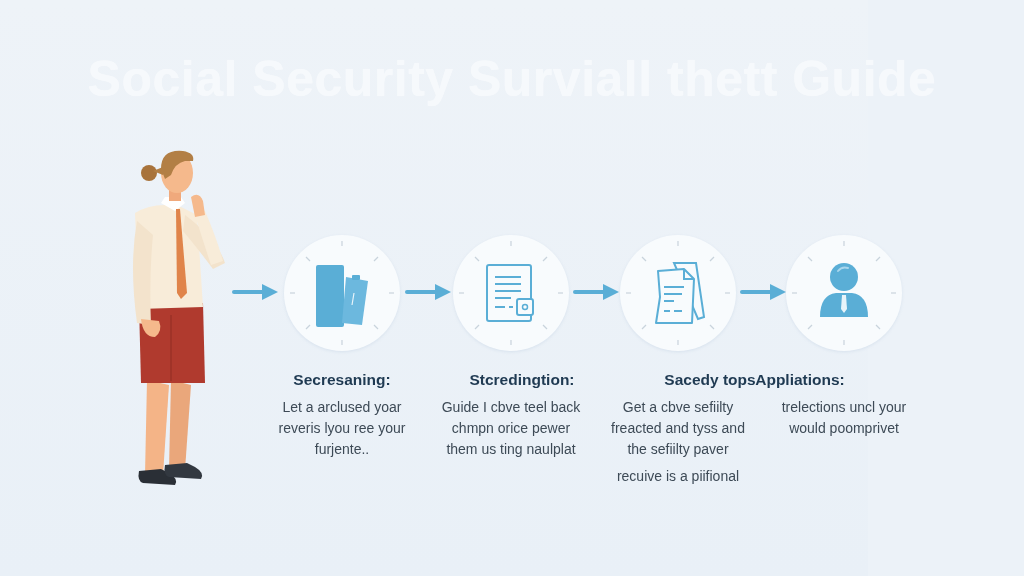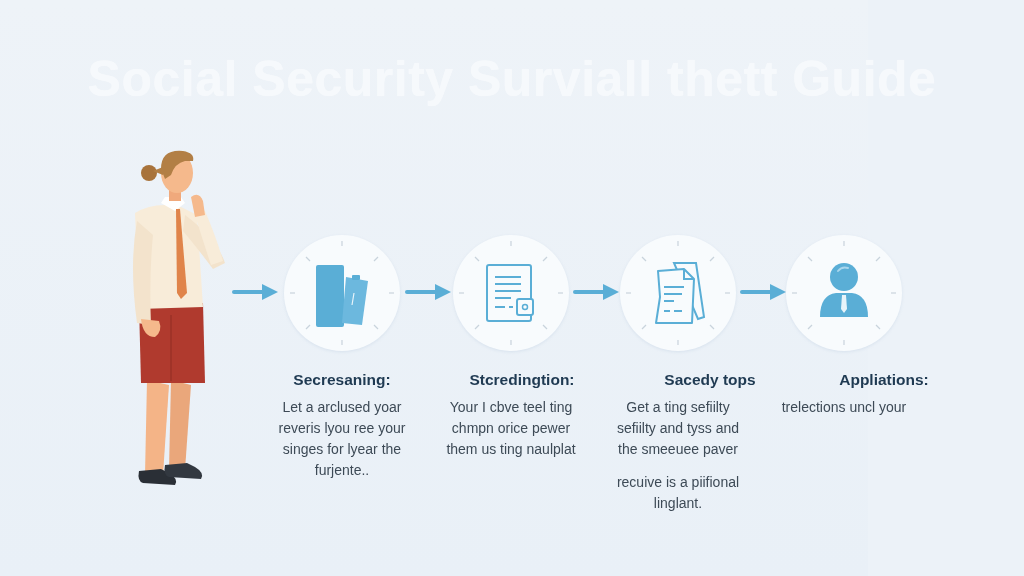--- a/index.html
+++ b/index.html
@@ -34,21 +34,21 @@
 
     .step-heading {
       position: absolute; top: 371px; width: 180px; text-align: center;
       font-size: 15.5px; font-weight: bold; color: #1f3a52;
     }
     .step-body {
       position: absolute; top: 397px; width: 180px; text-align: center;
       font-size: 14px; line-height: 21px; color: #3d4a56;
     }
     .step-body .line { display: block; white-space: nowrap; }
-    .step-body .gap { margin-top: 12px; }
+    .step-body .gap { margin-top: 6px; }
   </style>
 </head>
 <body>
 
 <div class="canvas">
 
   <div class="title">Social Security Surviall thett Guide</div>
 
   <svg class="person" viewBox="0 0 110 345" width="110" height="345">
 
@@ -118,21 +118,20 @@
       <rect x="4" y="8" width="28" height="62" rx="2" fill="#5aaed6"></rect>
       <path d="M34 20 L56 24 L50 68 L30 66 Z" fill="#6cb8de"></path>
       <rect x="40" y="18" width="8" height="5" rx="1" fill="#5aaed6"></rect>
       <line x1="42" y1="36" x2="40" y2="48" stroke="#e8f4fa" stroke-width="1.2"></line>
     </svg>
   </div>
   <div class="step-heading" style="left:252px">Secresaning:</div>
   <div class="step-body" style="left:252px">
     <span class="line">Let a arclused yoar</span>
     <span class="line">reveris lyou ree your</span>
-    <span class="line">singes for lyear the</span>
     <span class="line">furjente..</span>
   </div>
 
   <div class="step-circle" style="left:453px">
     <svg class="ticks" width="116" height="116" viewBox="0 0 116 116">
       <g stroke="#c9d3dc" stroke-width="1.2">
         <line x1="58" y1="6" x2="58" y2="11"></line>
           <line x1="58" y1="105" x2="58" y2="110"></line>
         <line x1="6" y1="58" x2="11" y2="58"></line>
           <line x1="105" y1="58" x2="110" y2="58"></line>
@@ -151,21 +150,21 @@
           <line x1="14" y1="41" x2="30" y2="41"></line>
         <line x1="14" y1="50" x2="24" y2="50"></line>
           <line x1="28" y1="50" x2="32" y2="50"></line>
       </g>
       <rect x="36" y="42" width="16" height="16" rx="2" fill="#f8fbfd" stroke="#5aaed6" stroke-width="2"></rect>
       <circle cx="44" cy="50" r="2.5" fill="none" stroke="#5aaed6" stroke-width="1.5"></circle>
     </svg>
   </div>
   <div class="step-heading" style="left:432px">Stcredingtion:</div>
   <div class="step-body" style="left:421px">
-    <span class="line">Your I cbve teel ting</span>
+    <span class="line">Guide I cbve teel back</span>
     <span class="line">chmpn orice pewer</span>
     <span class="line">them us ting naulplat</span>
   </div>
 
   <div class="step-circle" style="left:620px">
     <svg class="ticks" width="116" height="116" viewBox="0 0 116 116">
       <g stroke="#c9d3dc" stroke-width="1.2">
         <line x1="58" y1="6" x2="58" y2="11"></line>
           <line x1="58" y1="105" x2="58" y2="110"></line>
         <line x1="6" y1="58" x2="11" y2="58"></line>
@@ -184,25 +183,24 @@
         <line x1="16" y1="30" x2="36" y2="30"></line>
           <line x1="16" y1="37" x2="34" y2="37"></line>
         <line x1="16" y1="44" x2="26" y2="44"></line>
         <line x1="16" y1="54" x2="22" y2="54"></line>
           <line x1="26" y1="54" x2="34" y2="54"></line>
       </g>
     </svg>
   </div>
   <div class="step-heading" style="left:620px">Sacedy tops</div>
   <div class="step-body" style="left:588px">
-    <span class="line">Get a ting sefiilty</span>
-    <span class="line">sefiilty and tyss and</span>
-    <span class="line">the smeeuee paver</span>
+    <span class="line">Get a cbve sefiilty</span>
+    <span class="line">freacted and tyss and</span>
+    <span class="line">the sefiilty paver</span>
     <span class="line gap">recuive is a piifional</span>
-    <span class="line">linglant.</span>
   </div>
 
   <div class="step-circle" style="left:786px">
     <svg class="ticks" width="116" height="116" viewBox="0 0 116 116">
       <g stroke="#c9d3dc" stroke-width="1.2">
         <line x1="58" y1="6" x2="58" y2="11"></line>
           <line x1="58" y1="105" x2="58" y2="110"></line>
         <line x1="6" y1="58" x2="11" y2="58"></line>
           <line x1="105" y1="58" x2="110" y2="58"></line>
         <line x1="22" y1="22" x2="26" y2="26"></line>
@@ -211,18 +209,19 @@
           <line x1="94" y1="94" x2="90" y2="90"></line>
       </g>
     </svg>
     <svg class="icon" viewBox="0 0 60 72">
       <circle cx="30" cy="20" r="14" fill="#5aaed6"></circle>
       <path d="M24 14 Q28 9 34 11" stroke="#a9d6ec" stroke-width="2" fill="none" stroke-linecap="round"></path>
       <path d="M6 60 Q6 38 22 36 L38 36 Q54 38 54 60 Z" fill="#5aaed6"></path>
       <path d="M28 38 L32 38 L33 52 L30 56 L27 52 Z" fill="#e8f4fa"></path>
     </svg>
   </div>
-  <div class="step-heading" style="left:794px">Appliations:</div>
+  <div class="step-heading" style="left:710px">Appliations:</div>
   <div class="step-body" style="left:754px">
     <span class="line">trelections uncl your</span>
+    <span class="line">would poomprivet</span>
   </div>
 
 </div>
 
 </body></html>

